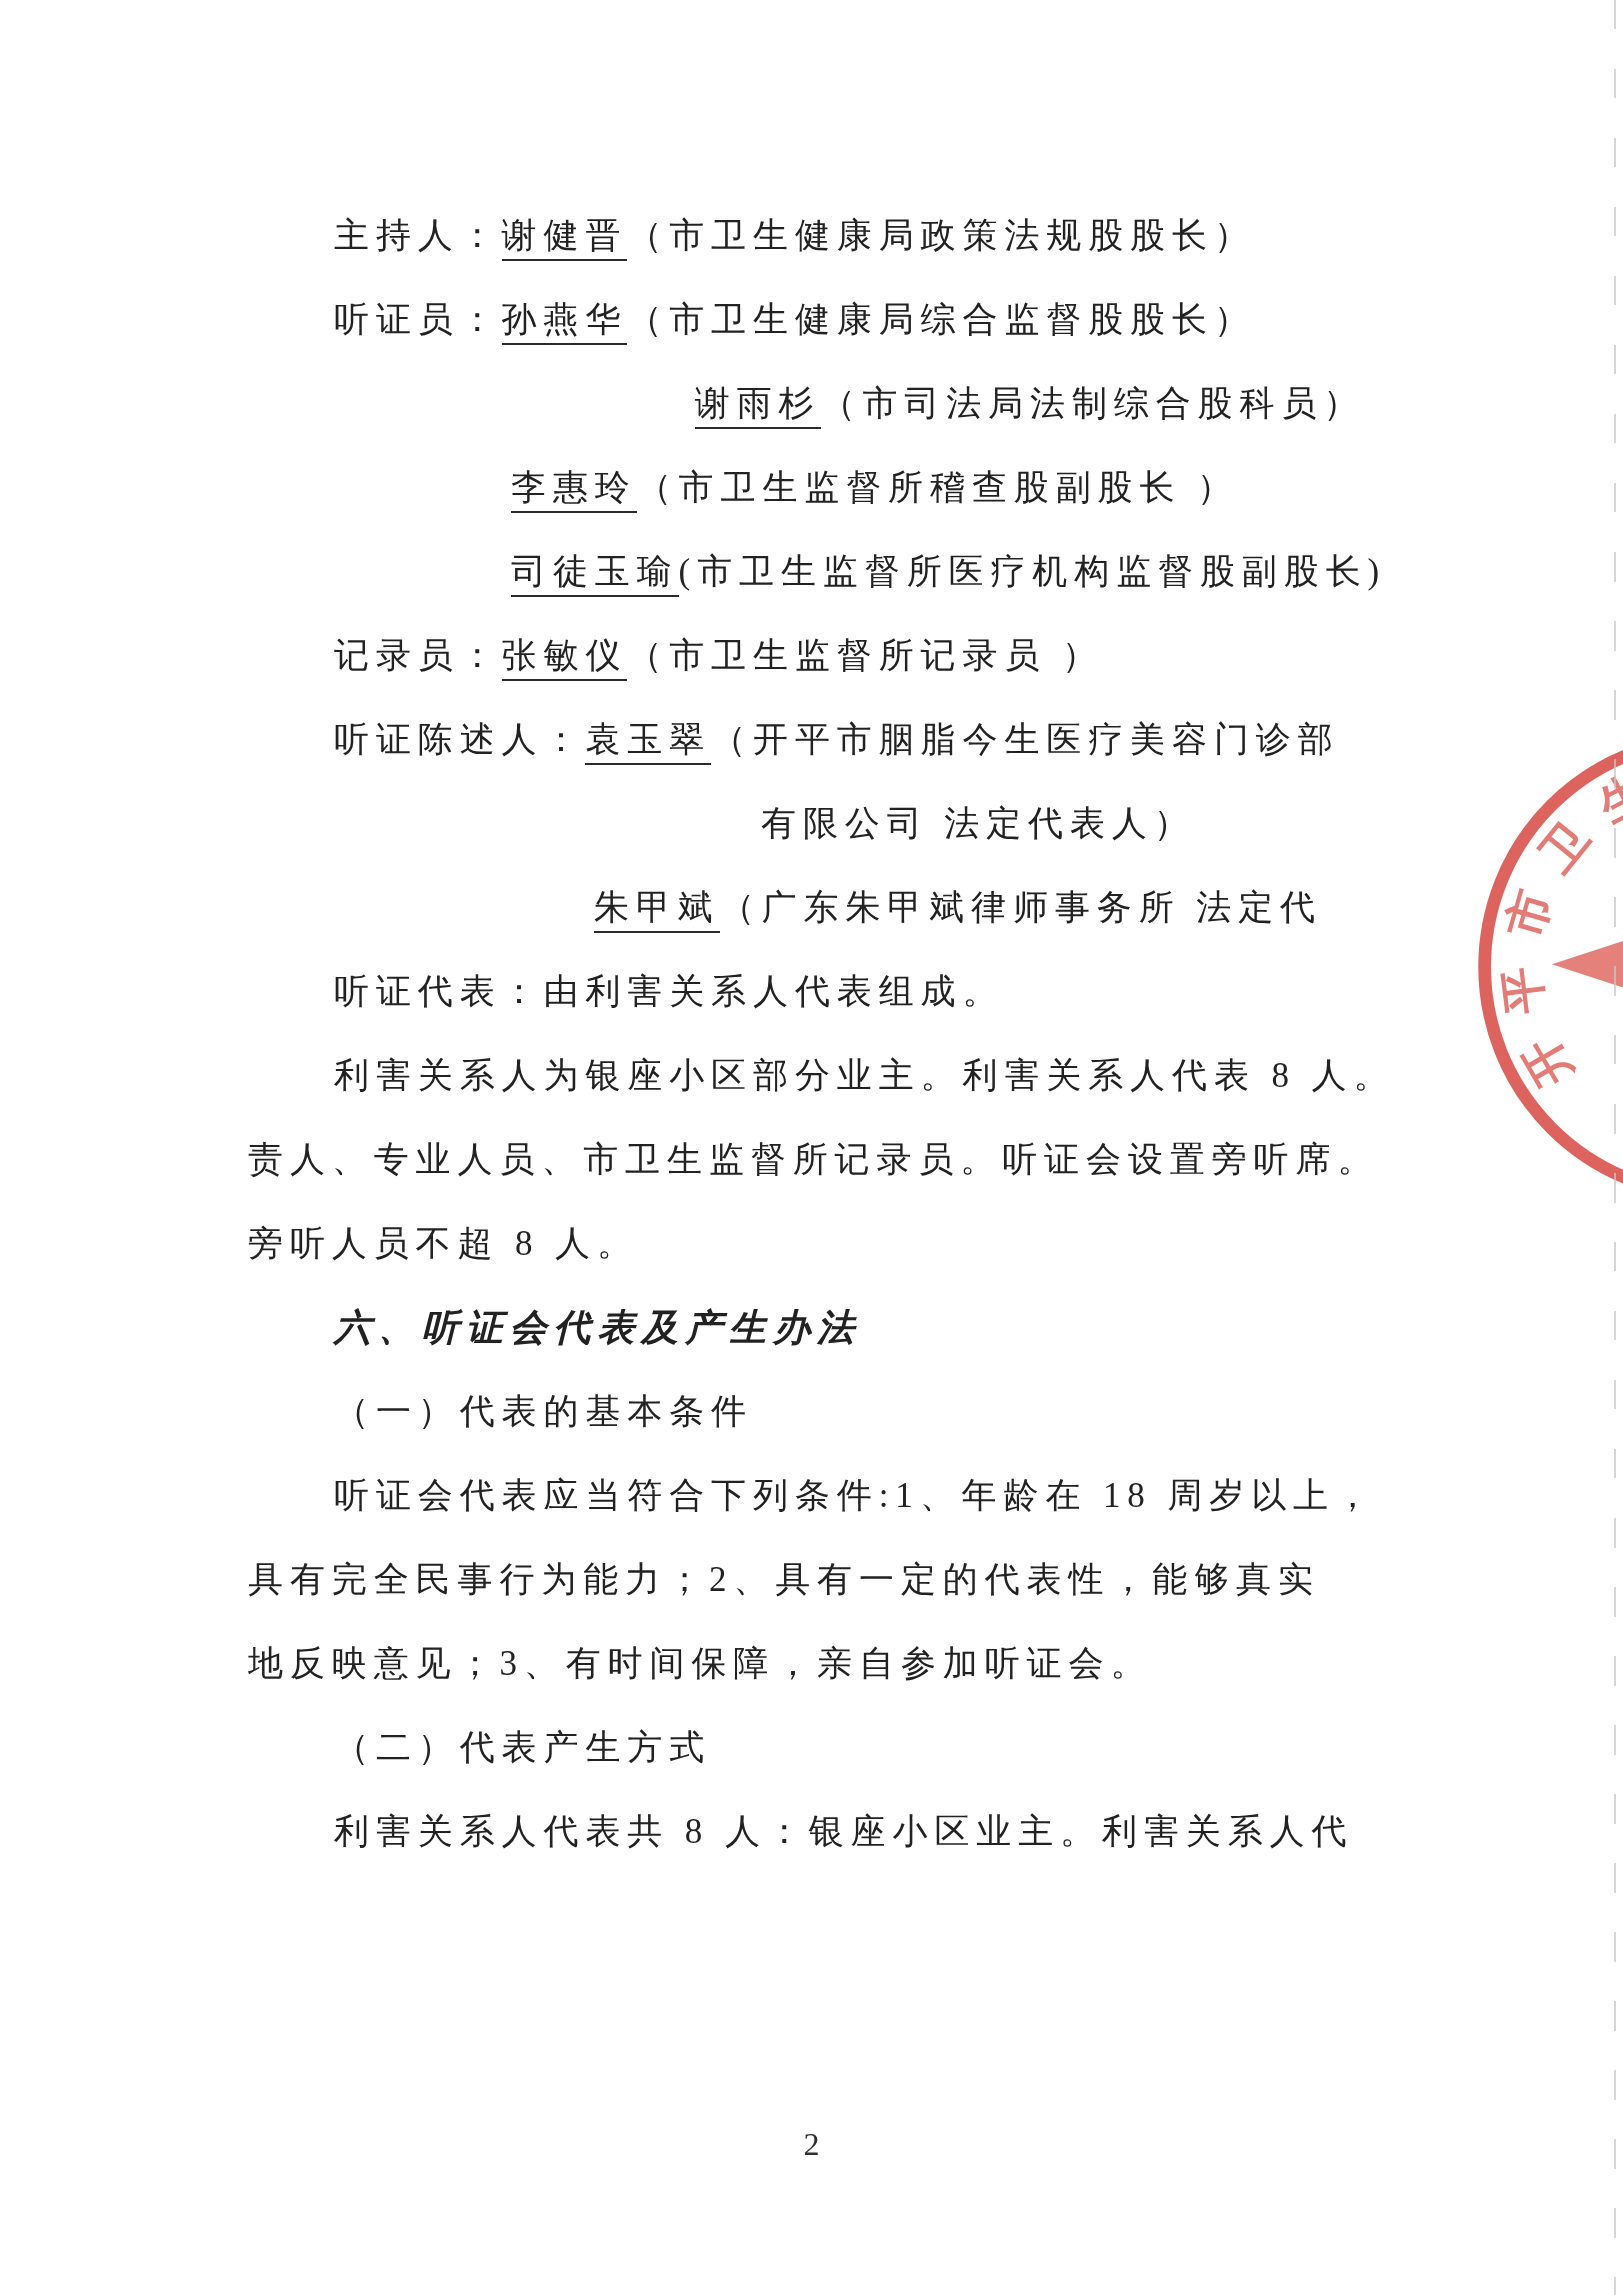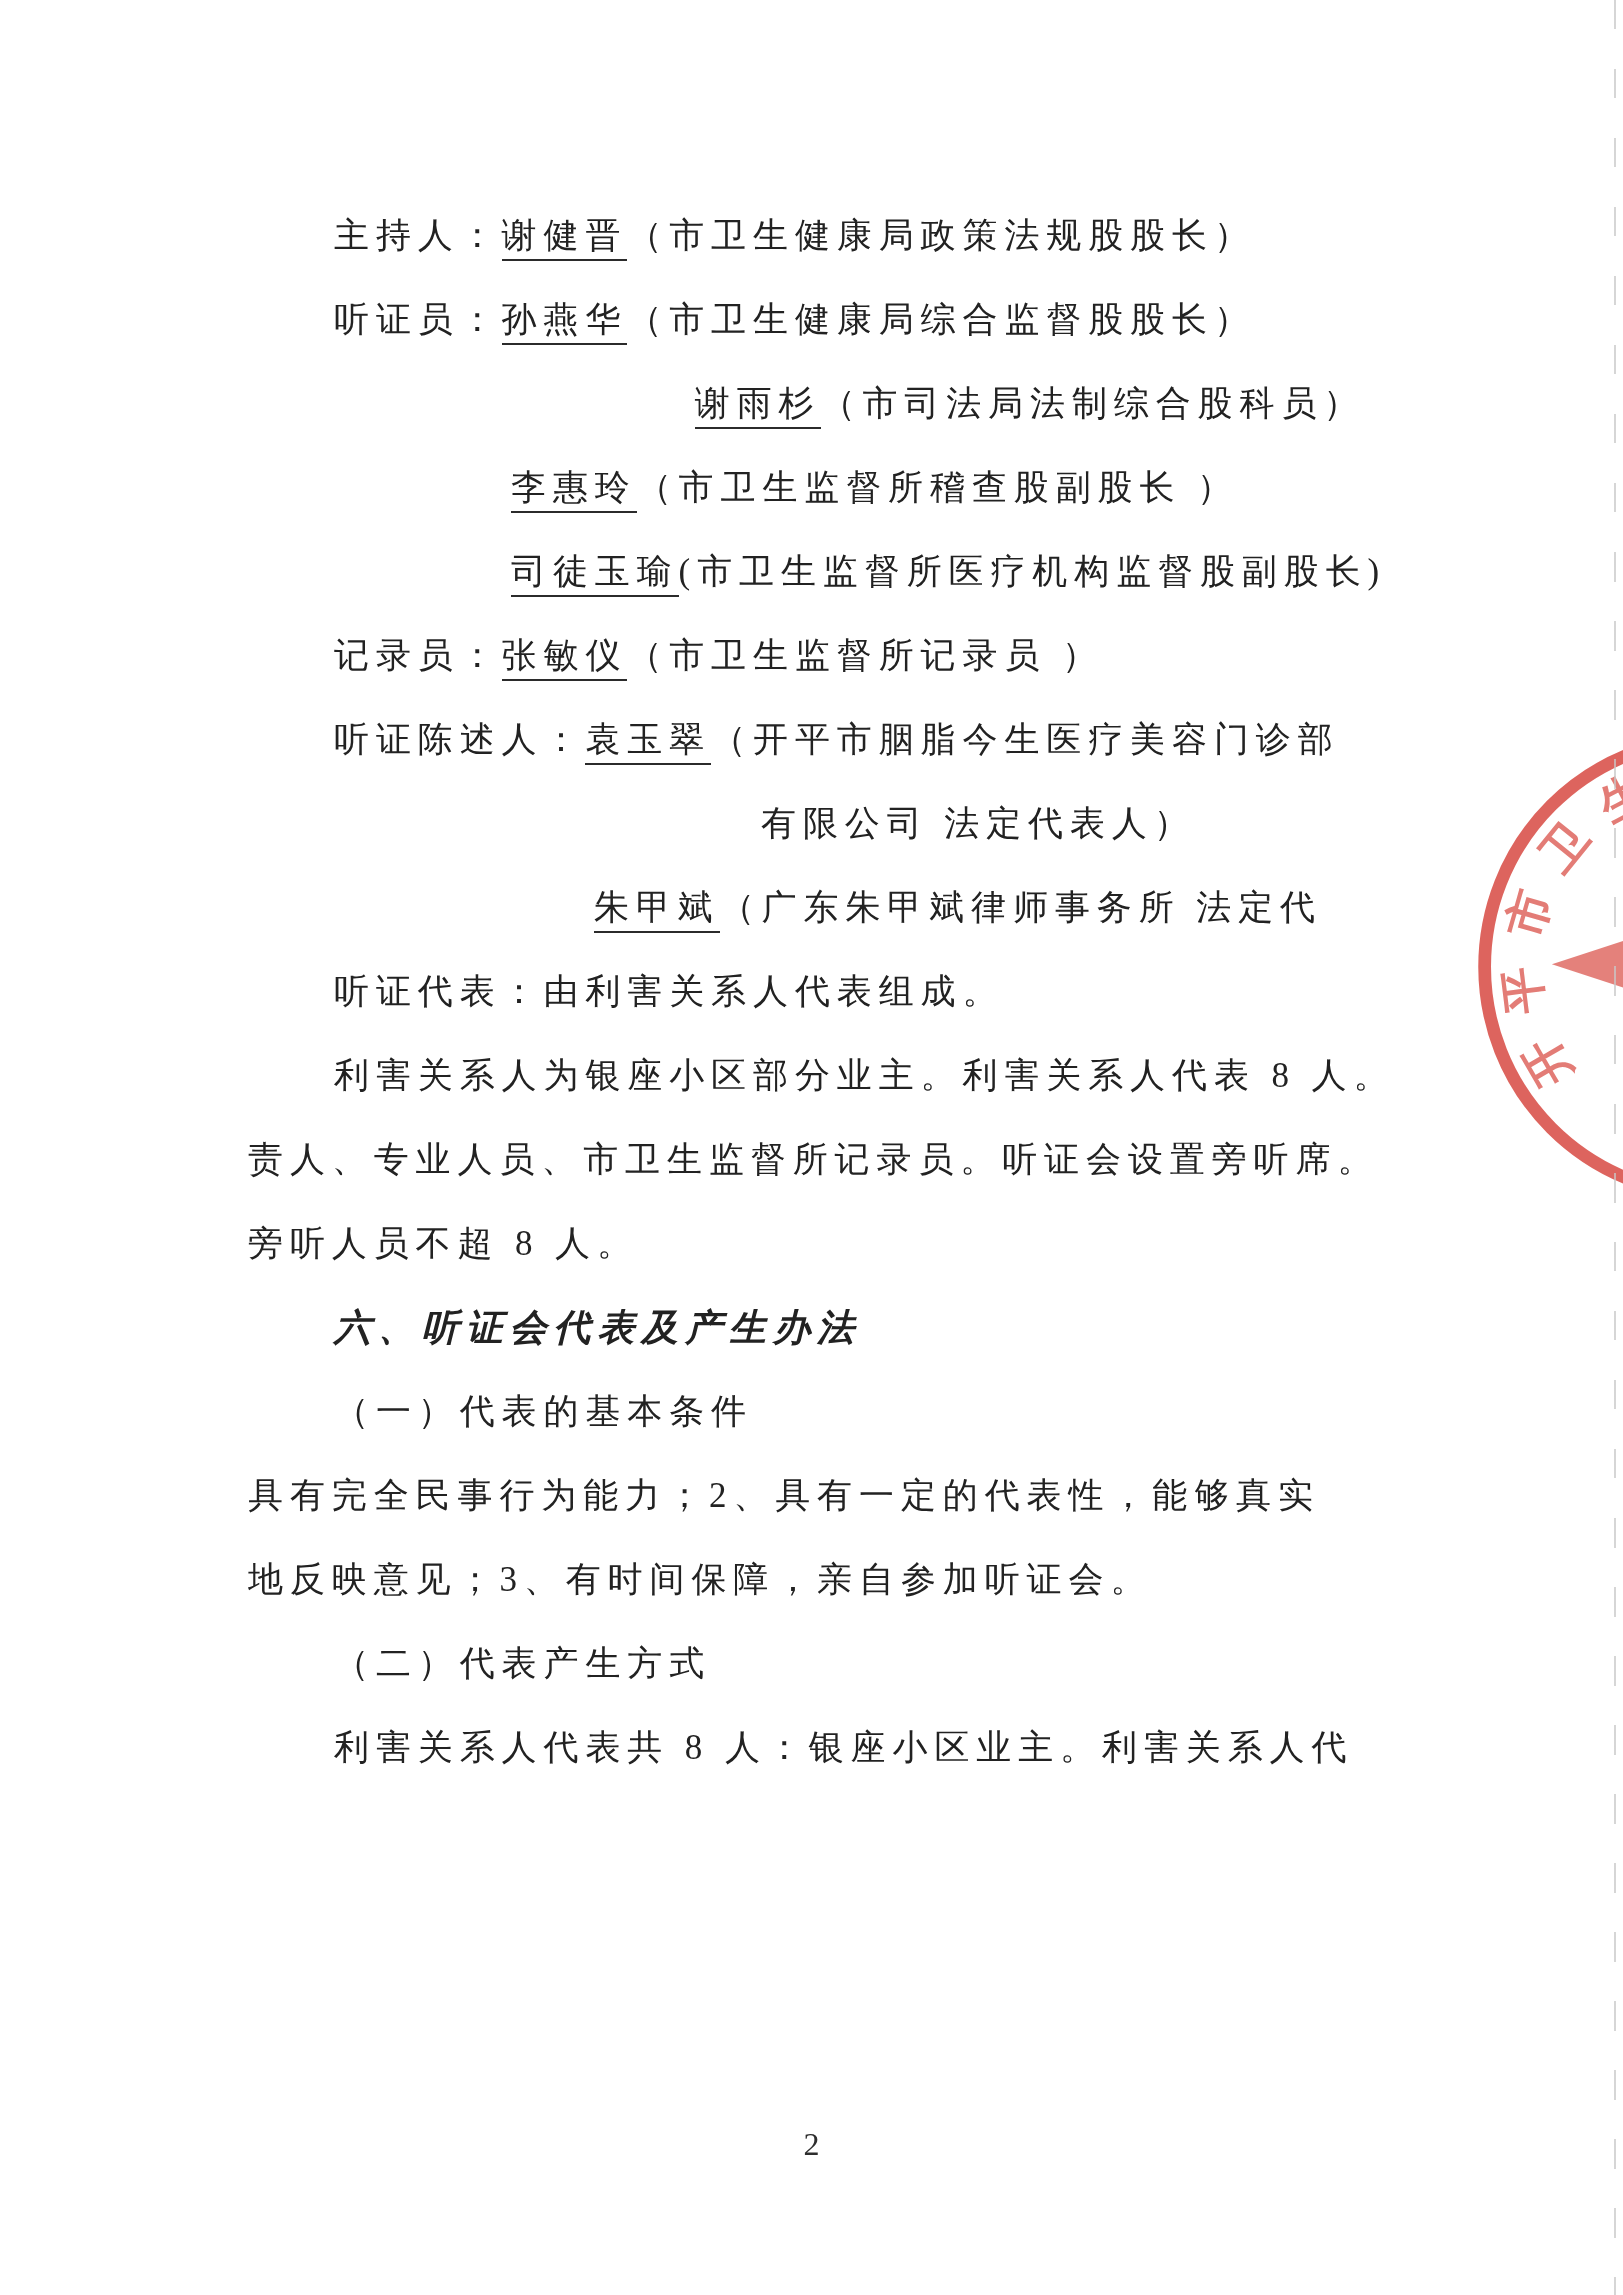--- a/index.html
+++ b/index.html
@@ -90,20 +90,21 @@
       <div class="line" style="margin-left: 86px;"><span>记录员：</span><span class="u">张敏仪</span><span>（市卫生监督所记录员 ）</span></div>
       <div class="line" style="margin-left: 86px;"><span>听证陈述人：</span><span class="u">袁玉翠</span><span>（开平市胭脂今生医疗美容门诊部</span></div>
       <div class="line" style="margin-left: 513px;"><span>有限公司 法定代表人）</span></div>
       <div class="line" style="margin-left: 346px;"><span class="u">朱甲斌</span><span>（广东朱甲斌律师事务所 法定代</span></div>
       <div class="line" style="margin-left: 86px;"><span>听证代表：由利害关系人代表组成。</span></div>
       <div class="line" style="margin-left: 86px;"><span>利害关系人为银座小区部分业主。利害关系人代表 8 人。</span></div>
       <div class="line" style="margin-left: 0px;"><span>责人、专业人员、市卫生监督所记录员。听证会设置旁听席。</span></div>
       <div class="line" style="margin-left: 0px;"><span>旁听人员不超 8 人。</span></div>
       <div class="line bold" style="margin-left: 86px; font-style: italic;"><span>六、听证会代表及产生办法</span></div>
       <div class="line kai" style="margin-left: 86px;"><span>（一）代表的基本条件</span></div>
+      <div class="line" style="margin-left: 86px;"><span>听证会代表应当符合下列条件:1、年龄在 18 周岁以上，</span></div>
       <div class="line" style="margin-left: 0px;"><span>具有完全民事行为能力；2、具有一定的代表性，能够真实</span></div>
       <div class="line" style="margin-left: 0px;"><span>地反映意见；3、有时间保障，亲自参加听证会。</span></div>
       <div class="line kai" style="margin-left: 86px;"><span>（二）代表产生方式</span></div>
       <div class="line" style="margin-left: 86px;"><span>利害关系人代表共 8 人：银座小区业主。利害关系人代</span></div>
     </div>
 
   <div class="seal">
     <svg width="540" height="491" viewBox="0 0 1100 1000">
       <g opacity="0.85">
         <circle cx="505" cy="470" r="465" fill="none" stroke="#d84a42" stroke-width="26"></circle>

